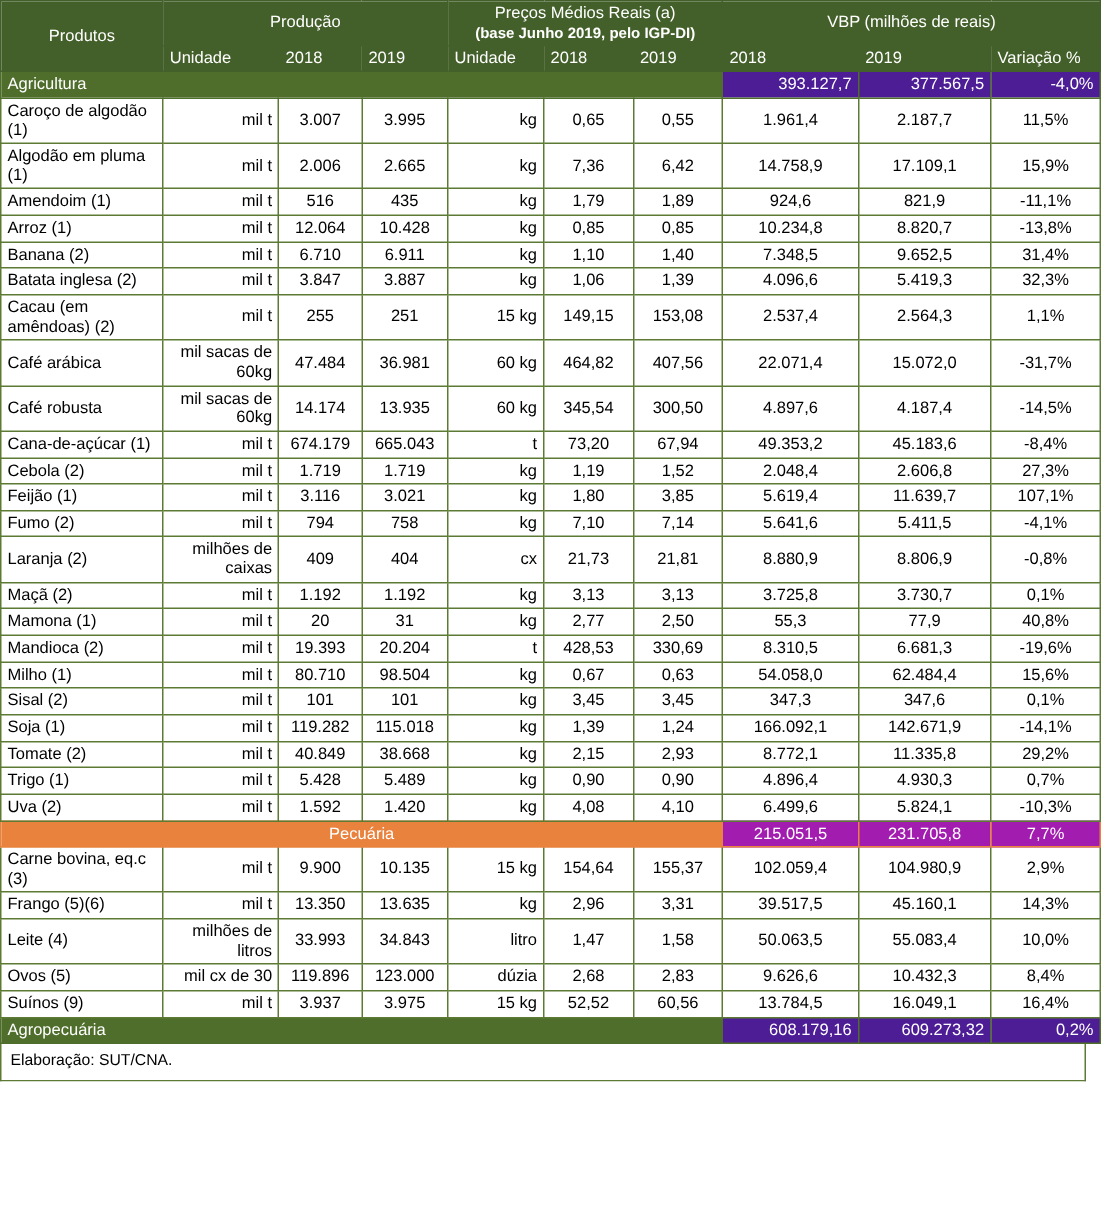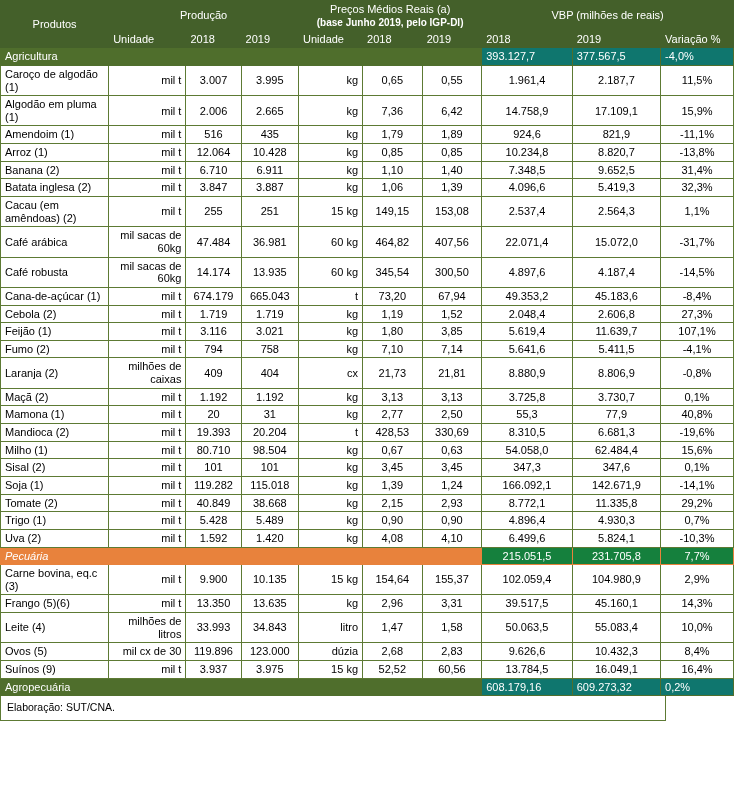--- a/index.html
+++ b/index.html
@@ -53,35 +53,35 @@
     margin-top: 1px;
   }
   
   .sec-green {
     background: #4f6e2c;
     color: #ffffff;
     font-weight: bold;
     border: 1px solid #4f6e2c !important;
   }
   .sec-green-val {
-    background: #0f766e;
+    background: #4c1d95;
     color: #ffffff;
     font-weight: bold;
-    text-align: left;
+    text-align: right;
     border: 1px solid #4f6e2c !important;
   }
   .sec-orange {
     background: #e8823c;
     color: #ffffff;
     font-weight: bold;
+    text-align: center;
     border: 1px solid #e8823c !important;
-    font-style: italic;
   }
   .sec-orange-val {
-    background: #15803d;
+    background: #a21caf;
     color: #ffffff;
     font-weight: bold;
     text-align: center;
     border: 1px solid #e8823c !important;
   }
   
   .prod {
     text-align: left;
     padding-left: 6px;
   }
@@ -93,21 +93,21 @@
     font-size: 10px;
   }
   .foot {
     background: #ffffff;
     border: 1px solid #5d7a34;
     border-top: none;
     padding: 4px 18px 5px 6px;
     font-size: 10.5px;
     line-height: 1.45;
     box-sizing: border-box;
-    width: 666px;
+    width: 724px;
   }
   .foot div {
     white-space: nowrap;
   }
 </style>
 </head>
 <body>
 
 <div class="sheet">
   <table class="grid">

